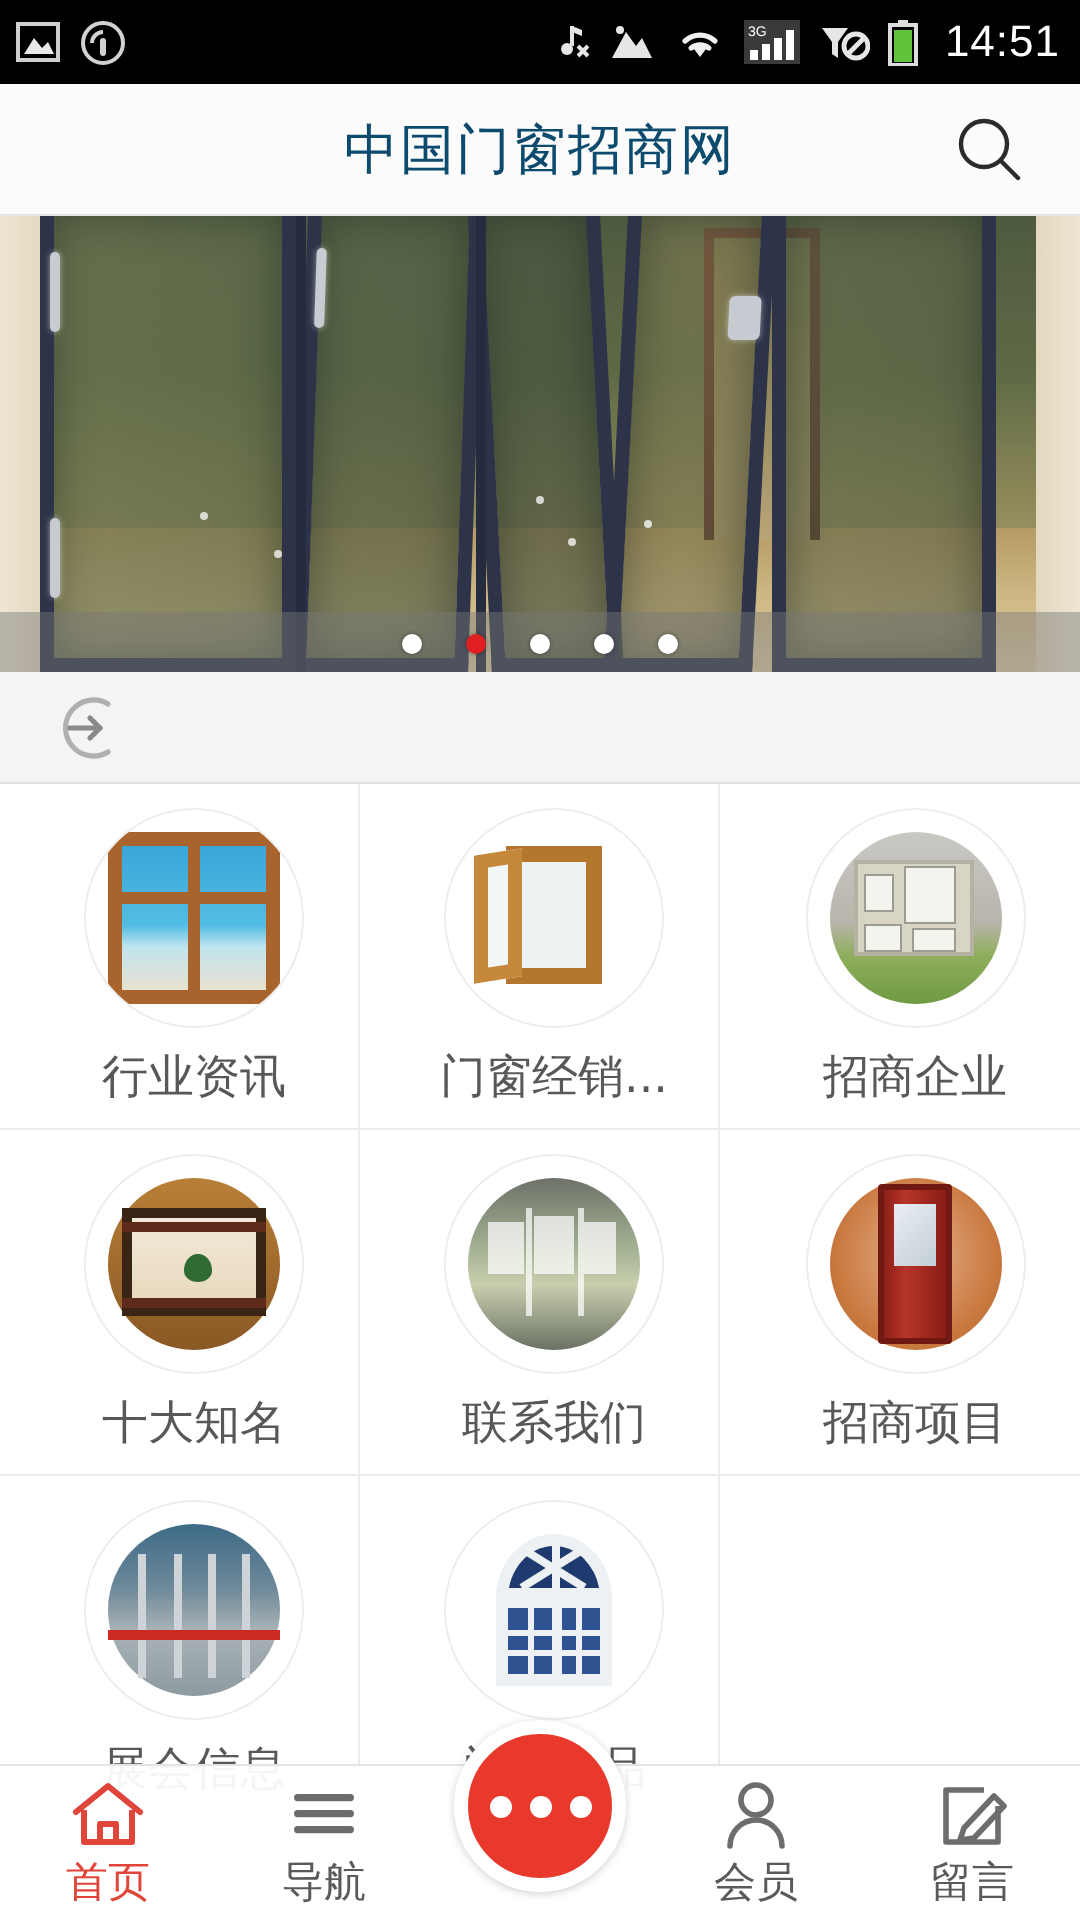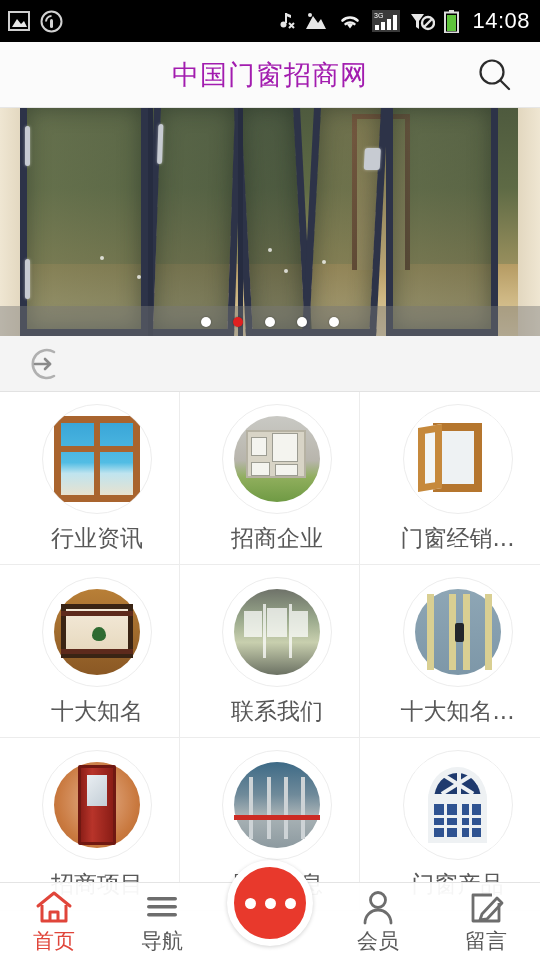--- a/index.html
+++ b/index.html
@@ -24,21 +24,21 @@
     font-family:"Liberation Sans",sans-serif; margin-left:4px;
   }
 
   
   .header{
     height:66px; width:540px; background:#fbfbfb;
     display:flex; align-items:center; justify-content:center;
     position:relative; border-bottom:1px solid #e6e6e6;
   }
   .header-title{
-    font-size:27px; color:#a21caf; letter-spacing:1px;
+    font-size:27px; color:#0c4a6e; letter-spacing:1px;
     font-family:"DejaVu Sans",sans-serif;
   }
   .search-btn{
     position:absolute; right:22px; top:50%; transform:translateY(-50%);
     width:46px; height:46px; display:flex; align-items:center; justify-content:center;
   }
 
   
   .banner{
     position:relative; width:540px; height:228px; overflow:hidden;
@@ -250,21 +250,21 @@
     <svg class="sb-icon" width="26" height="21" viewBox="0 0 26 21">
       <path d="M2 3 h13 l-5 7 v8 l-3 -2 v-6 Z" fill="#e6e6e6"></path>
       <circle cx="19" cy="12" r="6" fill="none" stroke="#e6e6e6" stroke-width="2.4"></circle>
       <path d="M15 16 L23 8" stroke="#e6e6e6" stroke-width="2.4"></path>
     </svg>
     <svg class="sb-icon" width="15" height="23" viewBox="0 0 15 23">
       <rect x="5" y="0" width="5" height="2.5" fill="#dcdcdc"></rect>
       <rect x="1" y="2.5" width="13" height="20" fill="none" stroke="#dcdcdc" stroke-width="2"></rect>
       <rect x="3" y="5" width="9" height="16" fill="#5fc43c"></rect>
     </svg>
-    <span class="sb-time">14:08</span>
+    <span class="sb-time">14:51</span>
   </div>
 </div>
 
 <div class="header">
   <span class="header-title">中国门窗招商网</span>
   <div class="search-btn">
     <svg width="40" height="40" viewBox="0 0 40 40">
       <circle cx="17" cy="17" r="11.5" fill="none" stroke="#2b2b2b" stroke-width="2.2"></circle>
       <line x1="25.5" y1="25.5" x2="34" y2="34" stroke="#2b2b2b" stroke-width="2.2" stroke-linecap="round"></line>
     </svg>
@@ -323,47 +323,47 @@
       <div class="thumb-inner">
           <div class="art a1"></div>
         </div>
     </div>
     <span class="cell-label">行业资讯</span>
   </div>
 
   <div class="cell">
     <div class="thumb">
       <div class="thumb-inner">
+          <div class="art a3">
+            <div class="a3-f"></div>
+            <div class="a3-l"></div>
+          </div>
+        </div>
+    </div>
+    <span class="cell-label">门窗经销...</span>
+  </div>
+
+  <div class="cell">
+    <div class="thumb">
+      <div class="thumb-inner">
         <div class="art a2">
           <div class="a2-h"></div>
           <div class="a2-w" style="left:20%;top:24%;width:18%;height:22%;"></div>
           <div class="a2-w" style="left:44%;top:20%;width:30%;height:34%;"></div>
           <div class="a2-w" style="left:20%;top:54%;width:22%;height:16%;"></div>
           <div class="a2-w" style="left:48%;top:56%;width:26%;height:14%;"></div>
         </div>
       </div>
     </div>
     <span class="cell-label">招商企业</span>
   </div>
 
   <div class="cell">
     <div class="thumb">
       <div class="thumb-inner">
-          <div class="art a3">
-            <div class="a3-f"></div>
-            <div class="a3-l"></div>
-          </div>
-        </div>
-    </div>
-    <span class="cell-label">门窗经销...</span>
-  </div>
-
-  <div class="cell">
-    <div class="thumb">
-      <div class="thumb-inner">
         <div class="art a4">
           <div class="a4-p"></div>
           <div class="a4-b" style="top:26%;"></div>
           <div class="a4-b" style="top:70%;"></div>
           <div class="a4-d"></div>
         </div>
       </div>
     </div>
     <span class="cell-label">十大知名</span>
   </div>
@@ -376,34 +376,20 @@
           <div class="a5-w" style="left:38%;top:22%;width:24%;height:34%;"></div>
           <div class="a5-w" style="left:68%;top:26%;width:18%;height:30%;"></div>
           <div class="a5-w" style="left:34%;top:18%;width:3px;height:62%;"></div>
           <div class="a5-w" style="left:64%;top:18%;width:3px;height:62%;"></div>
         </div>
       </div>
     </div>
     <span class="cell-label">联系我们</span>
   </div>
 
-  <div class="cell">
-    <div class="thumb">
-      <div class="thumb-inner">
-        <div class="art a6">
-          <div class="a6-s" style="left:14%;"></div>
-          <div class="a6-s" style="left:40%;"></div>
-          <div class="a6-s" style="left:56%;"></div>
-          <div class="a6-s" style="left:82%;"></div>
-          <div class="a6-h"></div>
-        </div>
-      </div>
-    </div>
-    <span class="cell-label">十大知名...</span>
-  </div>
 
   <div class="cell">
     <div class="thumb">
       <div class="thumb-inner">
           <div class="art a7">
             <div class="a7-d">
               <div class="a7-g"></div>
             </div>
           </div>
         </div>

